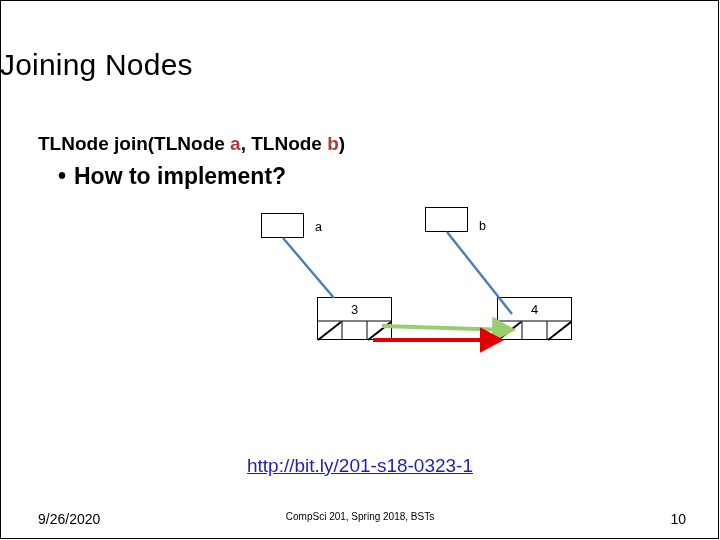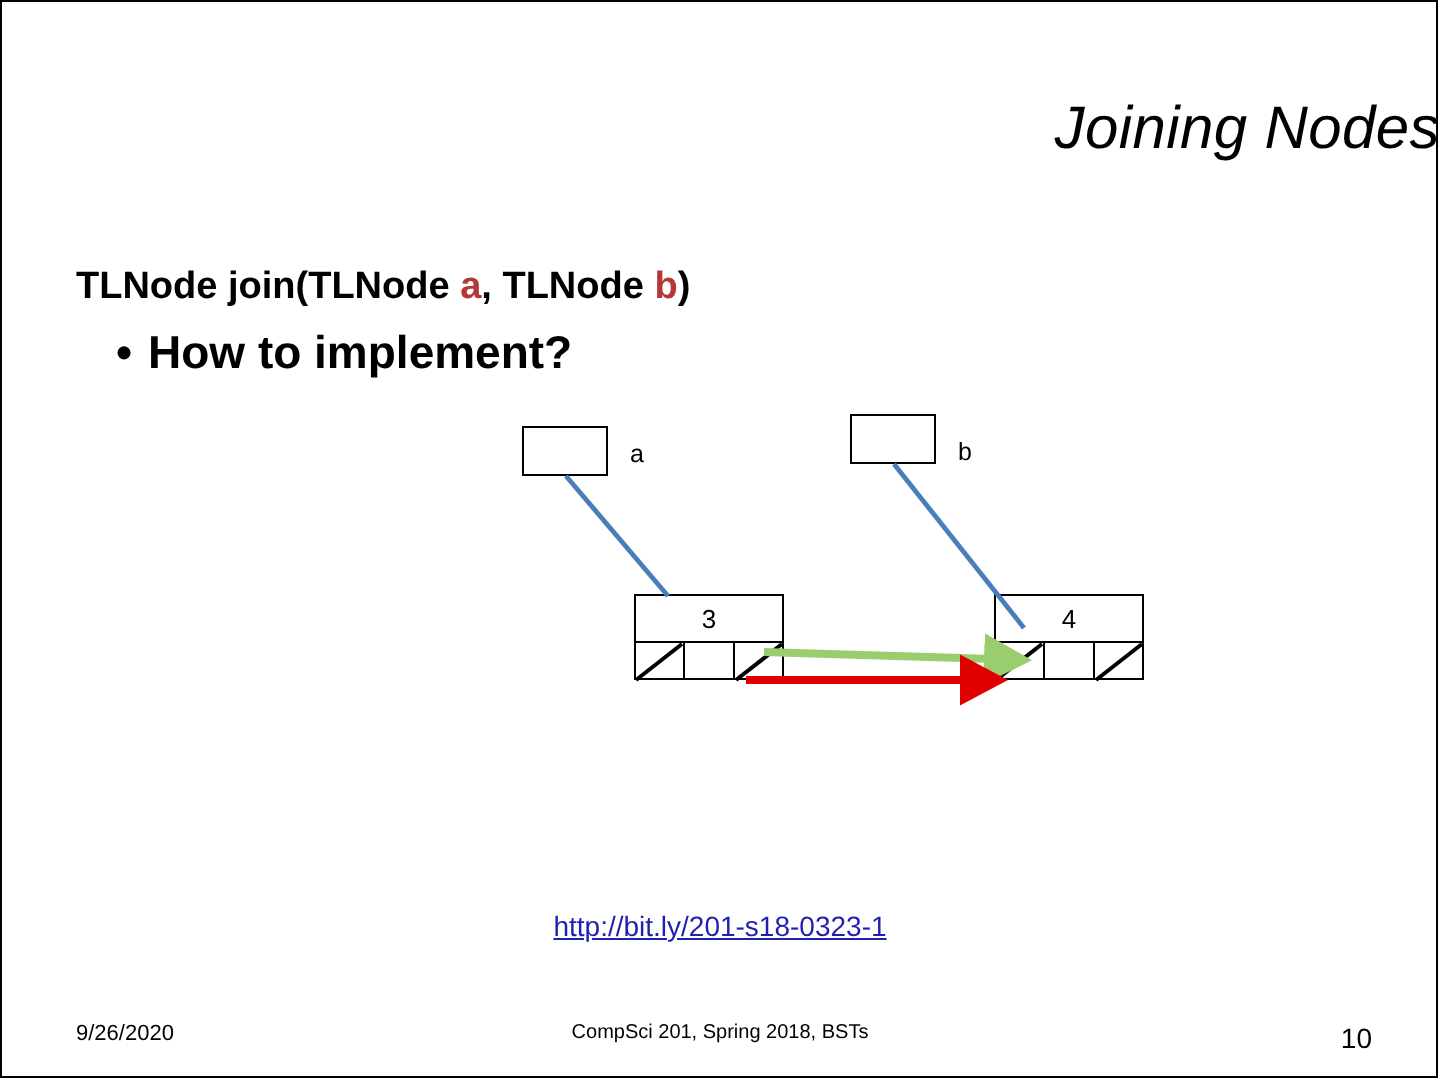--- a/index.html
+++ b/index.html
@@ -9,26 +9,25 @@
     font-family:"Liberation Sans", sans-serif;
     color:#000000;
     overflow:hidden;
     position:relative;
   }
   .slide { position:absolute; inset:0; }
 
   .title {
     position:absolute;
     left:0; right:0; top:48px;
-    text-align:right;
+    text-align:left;
     font-size:30px;
     line-height:1.1;
     color:#000;
     letter-spacing:0.2px;
-    font-style:italic;
   }
 
   .body-text {
     position:absolute;
     left:38px; top:131px;
     font-size:19px;
     line-height:1.35;
     color:#000;
     font-weight:bold;
   }
@@ -69,25 +68,25 @@
 
   
   #node-3 { left:317px; top:297px; width:75px; height:43px; }
   #node-4 { left:497px; top:297px; width:75px; height:43px; }
   #num-3 { left:317px; top:302px; width:75px; }
   #num-4 { left:497px; top:302px; width:75px; }
 
   .link {
     position:absolute;
     color:#1f1fb4;
-    font-size:14px;
+    font-size:19px;
   }
   #link-line { left:0; right:0; top:455px; text-align:center; }
 
-  .footer-date { position:absolute; left:38px; top:511px; font-size:11px; color:#000; }
+  .footer-date { position:absolute; left:38px; top:511px; font-size:14px; color:#000; }
   .footer-center { position:absolute; left:0; right:0; top:511px; text-align:center; font-size:10px; color:#000; }
   .footer-page { position:absolute; right:34px; top:511px; font-size:14px; color:#000; }
 
   
   .frame {
     position:absolute;
     left:0; top:0; width:719px; height:539px;
     border:1px solid #000;
     box-sizing:border-box;
   }

